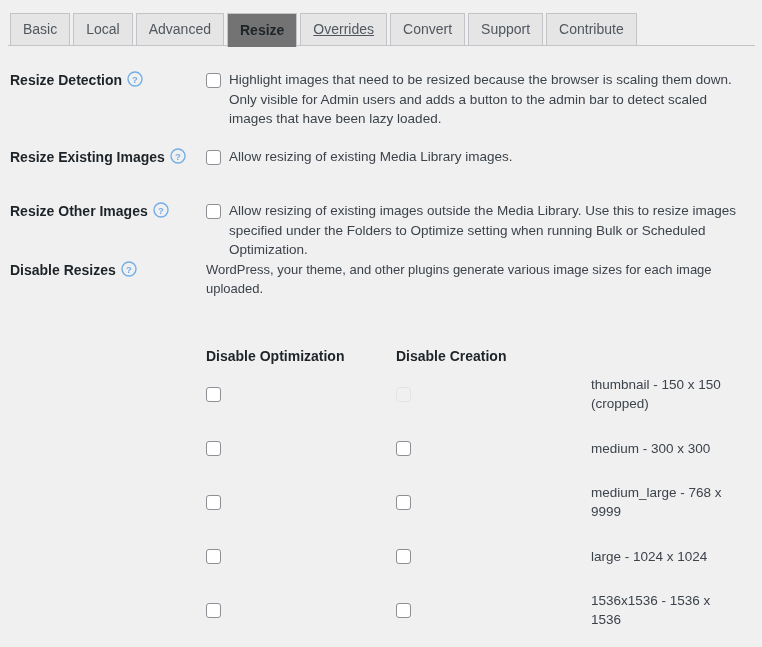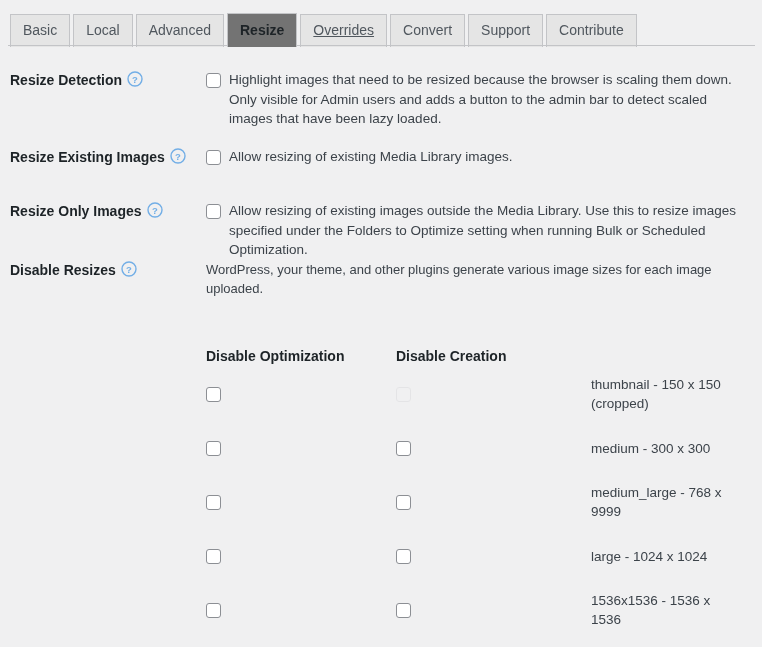--- a/index.html
+++ b/index.html
@@ -31,21 +31,21 @@
     top: 45px;
     width: 747px;
     height: 1px;
     background: #c3c4c7;
   }
   .tab-list {
     position: absolute;
     left: 10px;
     top: 0;
     display: flex;
-    align-items: center;
+    align-items: flex-start;
     gap: 3px;
   }
   .tab {
     box-sizing: border-box;
     height: 33px;
     line-height: 31px;
     padding: 0 12px;
     background: #e5e5e5;
     border: 1px solid #c3c4c7;
     border-bottom: none;
@@ -239,21 +239,21 @@
     <div class="row-body">
       <div class="desc-block">
         <input type="checkbox" class="cb" style="">
         <span class="desc-text">Allow resizing of existing Media Library images.</span>
       </div>
     </div>
   </div>
 
   <div class="row" style="top:155px;">
     <div class="row-label">
-      <span class="txt">Resize Only Images</span><span class="help-icon"><svg width="16" height="16" viewBox="0 0 16 16">
+      <span class="txt">Resize Other Images</span><span class="help-icon"><svg width="16" height="16" viewBox="0 0 16 16">
             <circle cx="8" cy="8" r="7" fill="none" stroke="#72aee6" stroke-width="1.4"></circle>
             <text x="8" y="11.6" text-anchor="middle" font-family="'Liberation Sans', sans-serif" font-size="9.5" fill="#72aee6">?</text>
           </svg></span>
     </div>
     <div class="row-body">
       <div class="desc-block">
         <input type="checkbox" class="cb" style="">
         <span class="desc-text">Allow resizing of existing images outside the Media Library. Use this to resize images specified under the Folders to Optimize setting when running Bulk or Scheduled Optimization.</span>
       </div>
     </div>

